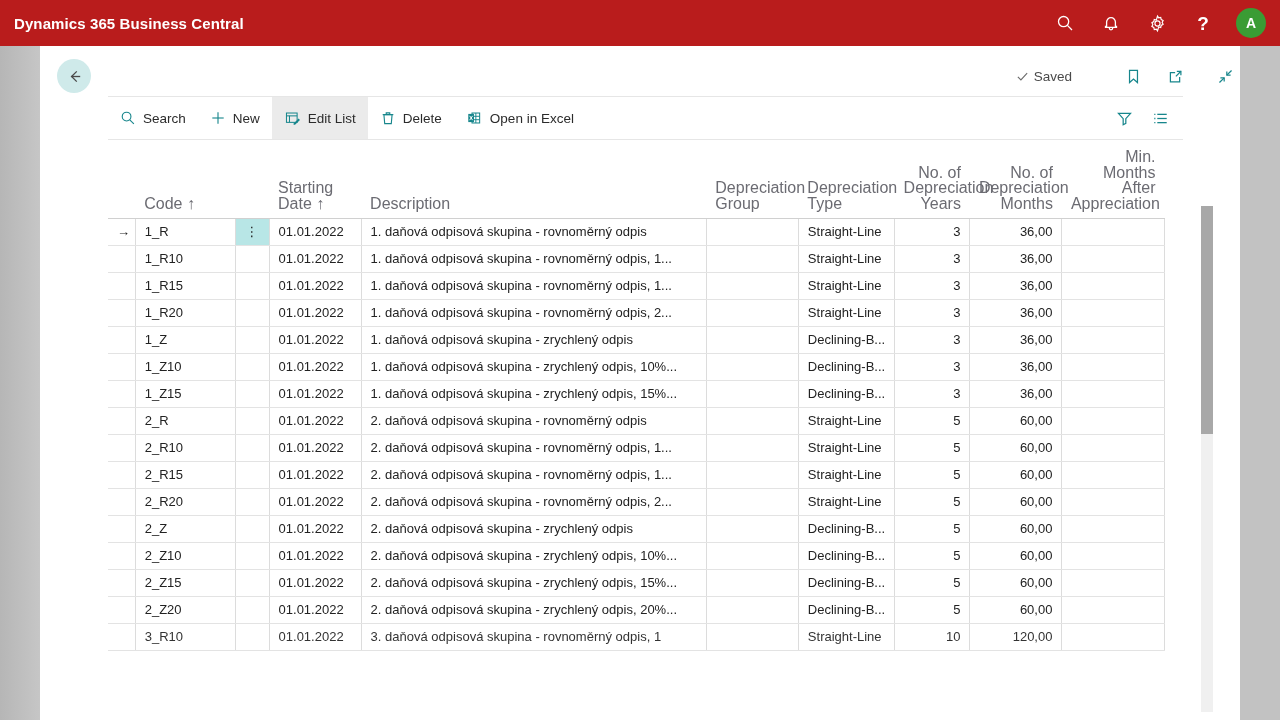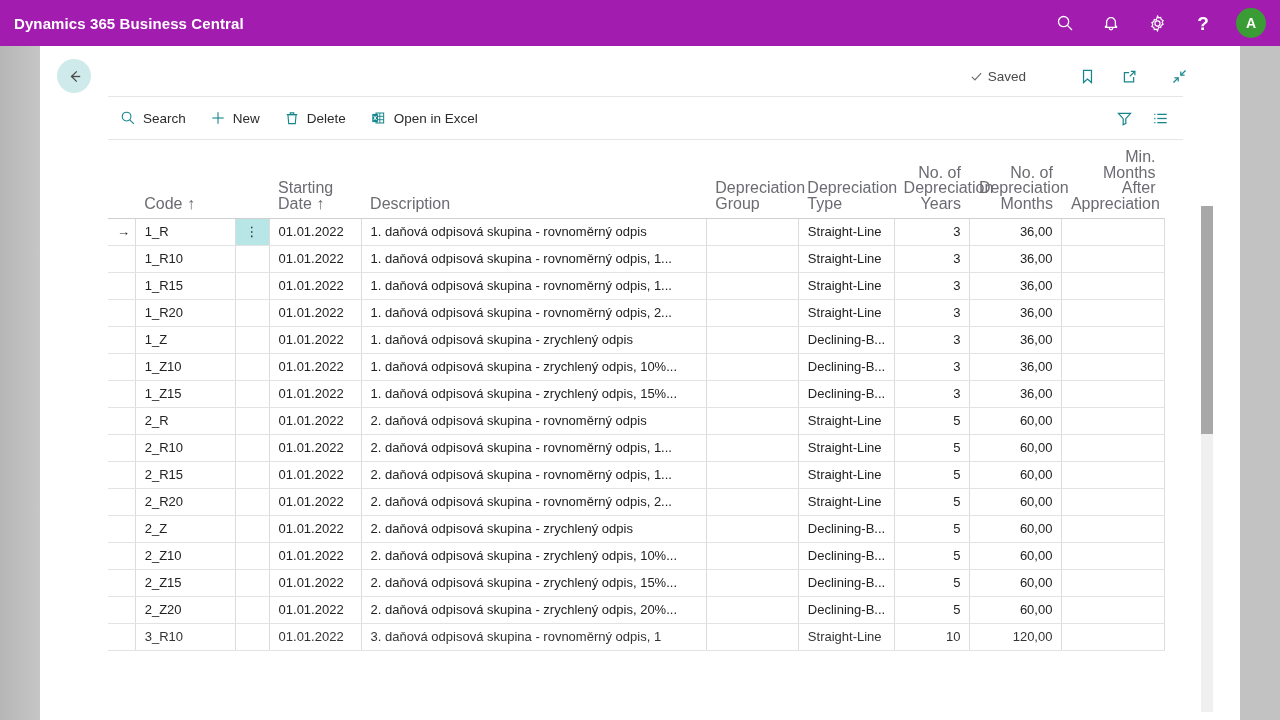--- a/index.html
+++ b/index.html
@@ -8,21 +8,21 @@
     font-family: "Liberation Sans", sans-serif;
     background: #ffffff;
     overflow: hidden;
   }
 
   #app { position: relative; width: 1280px; height: 720px; background:#ffffff; }
 
   
   .appbar {
     position: absolute; left:0; top:0; width:1280px; height:46px;
-    background:#a21caf; display:flex; align-items:center;
+    background:#b91c1c; display:flex; align-items:center;
   }
   .appbar-title {
     color:#ffffff; font-size:15px; font-weight:bold; margin-left:14px;
     letter-spacing:0.1px; white-space:nowrap;
   }
   .appbar-right {
     margin-left:auto; display:flex; align-items:center; height:46px;
     padding-right:14px; gap:4px;
   }
   .appbar-btn {
@@ -62,21 +62,21 @@
   .backbtn {
     width:34px; height:34px; border-radius:50%;
     background:#cfeaea; margin-left:17px;
     display:flex; align-items:center; justify-content:center;
     flex:0 0 auto; cursor:pointer;
   }
   .pagetitle {
     margin-left:23px; font-size:14.5px; color:#4a4a4a; white-space:nowrap;
   }
   .header-right {
-    margin-left:auto; display:flex; align-items:center; gap:12px; padding-right:46px;
+    margin-left:auto; display:flex; align-items:center; gap:12px; 
   }
   .saved {
     display:flex; align-items:center; gap:5px; color:#4a4a4a; font-size:13.5px;
     margin-right:34px; white-space:nowrap;
   }
   .hicon {
     width:30px; height:30px; display:flex; align-items:center; justify-content:center;
     color:#17868c; cursor:pointer;
   }
   .hicon.wide { margin-left:8px; }
@@ -248,20 +248,31 @@
       <div class="tb-item">
         <span class="ticon">
           <svg width="16" height="16" viewBox="0 0 18 18" fill="none" stroke="currentColor" stroke-width="1.25">
             <line x1="9" y1="2.6" x2="9" y2="15.4"></line>
               <line x1="2.6" y1="9" x2="15.4" y2="9"></line>
           </svg>
         </span>
         <span>New</span>
       </div>
 
+      <div class="tb-item active">
+        <span class="ticon">
+          <svg width="17" height="16" viewBox="0 0 18 18" fill="none" stroke="currentColor" stroke-width="1.15">
+            <rect x="2.2" y="3.4" width="12" height="10.5"></rect>
+            <line x1="2.2" y1="6.6" x2="14.2" y2="6.6"></line>
+            <line x1="5.6" y1="6.6" x2="5.6" y2="13.9"></line>
+            <path d="M10.6 14.8l5.2-5.2 1.6 1.6-5.2 5.2-2 .4z" fill="currentColor" stroke="none"></path>
+          </svg>
+        </span>
+        <span>Edit List</span>
+      </div>
 
       <div class="tb-item">
         <span class="ticon">
           <svg width="16" height="16" viewBox="0 0 18 18" fill="none" stroke="currentColor" stroke-width="1.25">
             <path d="M4.4 5.2h9.2l-.9 10.1H5.3z"></path>
             <line x1="3" y1="5.2" x2="15" y2="5.2"></line>
             <path d="M7 5.2V3.2h4v2"></path>
           </svg>
         </span>
         <span>Delete</span>

